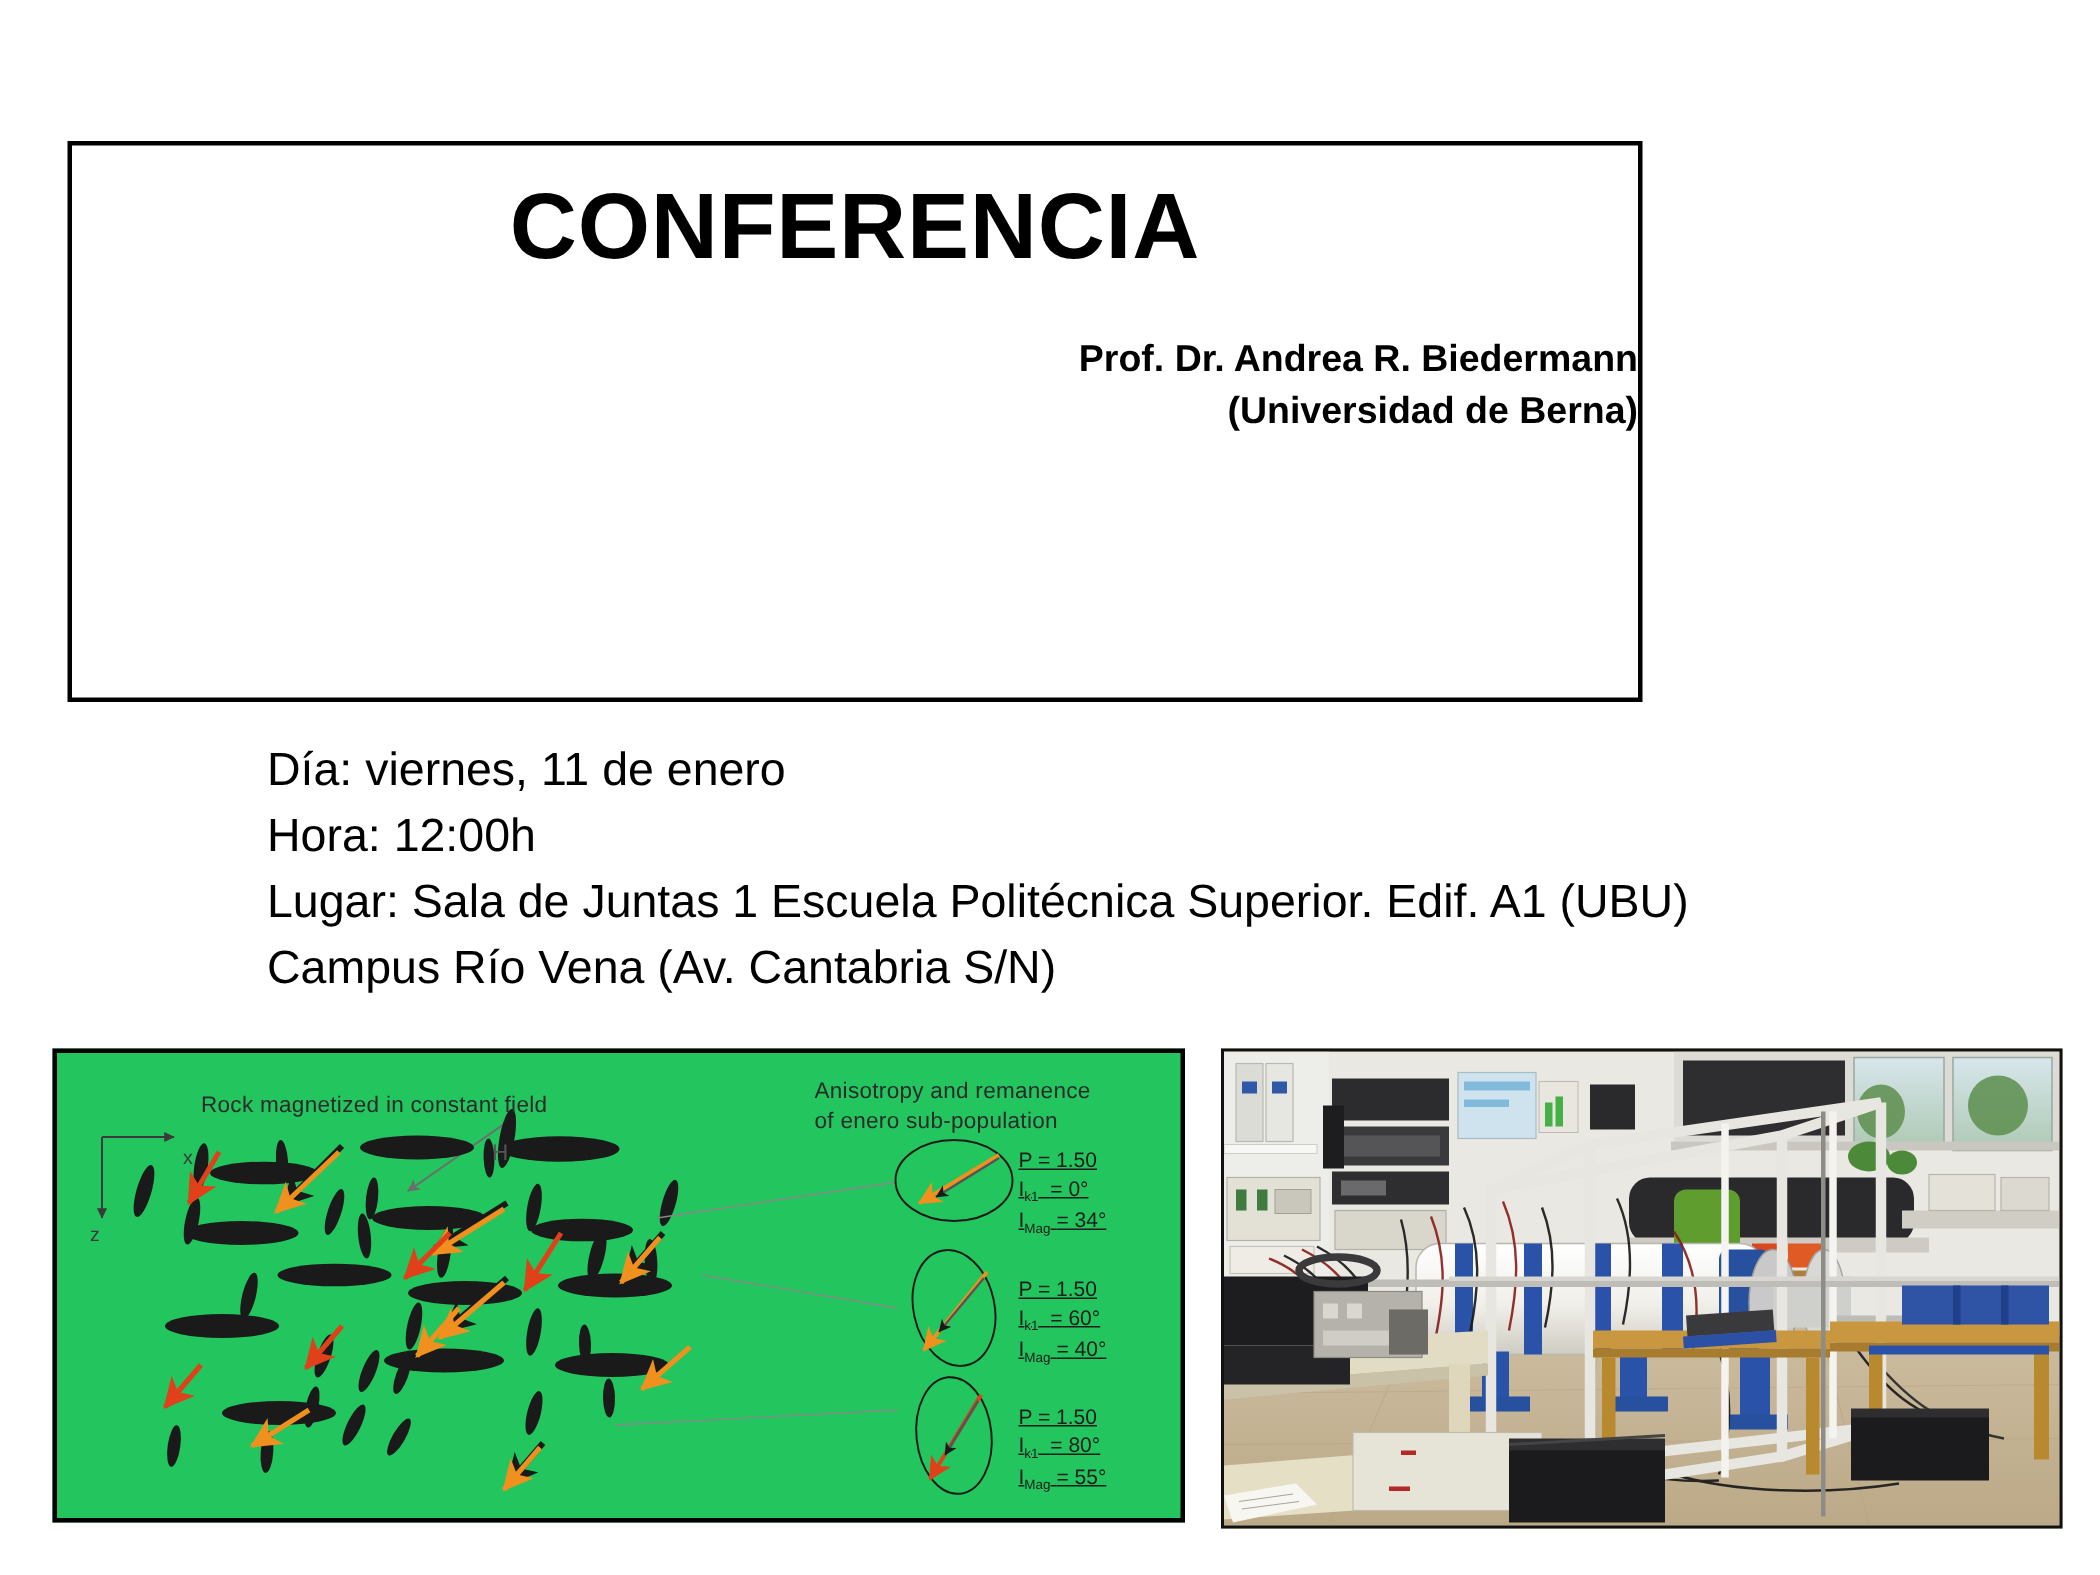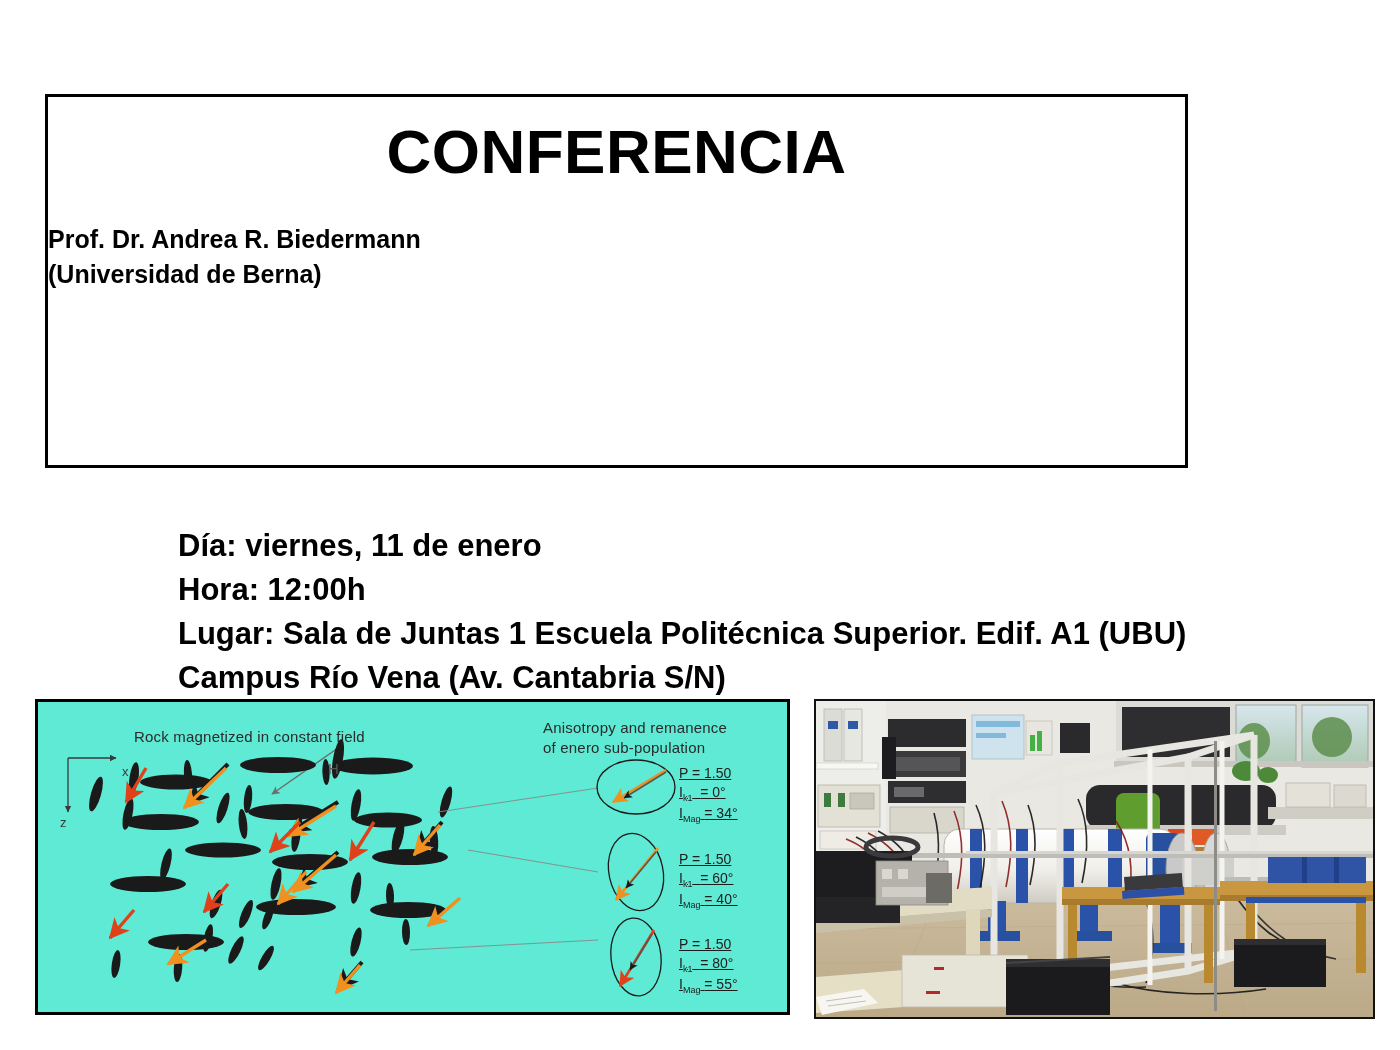--- a/index.html
+++ b/index.html
@@ -15,21 +15,21 @@
     font-family: "Liberation Sans", sans-serif;
     color: #000000;
     overflow: hidden;
   }
 
   
   #title-box {
     position: absolute;
     left: 45px;
     top: 94px;
-    width: 1143px;
+    width: 1050px;
     height: 374px;
     border: 3px solid #000000;
     box-sizing: border-box;
     background: #ffffff;
   }
   #conference-heading {
     text-align: center;
     font-size: 62px;
     font-weight: bold;
     letter-spacing: 0.5px;
@@ -38,52 +38,51 @@
   }
   #talk-title {
     text-align: center;
     font-size: 41px;
     font-weight: bold;
     line-height: 1.28;
     margin-top: 38px;
     padding: 0 18px;
   }
   #speaker-block {
-    text-align: left;
+    text-align: right;
     font-size: 25px;
     font-weight: bold;
     line-height: 1.38;
     margin-top: 34px;
   }
 
   
   #event-details {
     position: absolute;
     left: 178px;
     top: 491px;
     width: 1120px;
     font-size: 31px;
     line-height: 1.42;
-    font-weight: bold;
-    margin-top: 33px;
+    font-weight: normal;
   }
   #event-details .detail-line {
     white-space: nowrap;
   }
 
   
   #diagram-panel {
     position: absolute;
     left: 35px;
     top: 699px;
     width: 755px;
     height: 316px;
     border: 3px solid #000000;
     box-sizing: border-box;
-    background: #5eead4;
+    background: #22c55e;
     overflow: hidden;
   }
   #photo-panel {
     position: absolute;
     left: 814px;
     top: 699px;
     width: 561px;
     height: 320px;
     border: 2px solid #111111;
     box-sizing: border-box;

